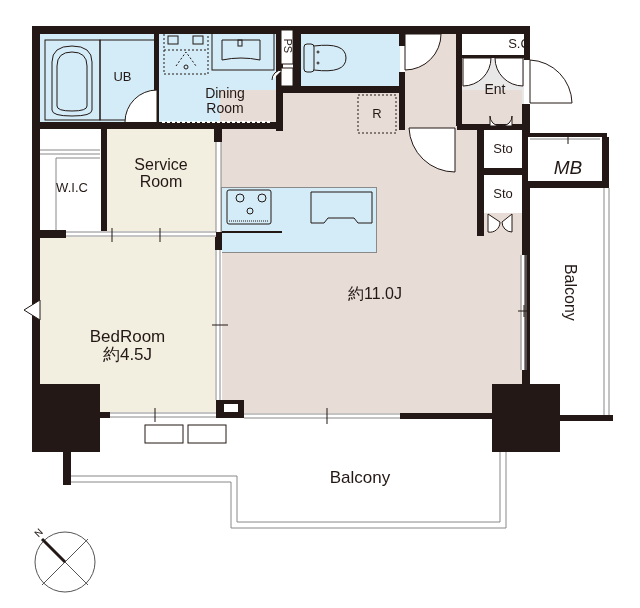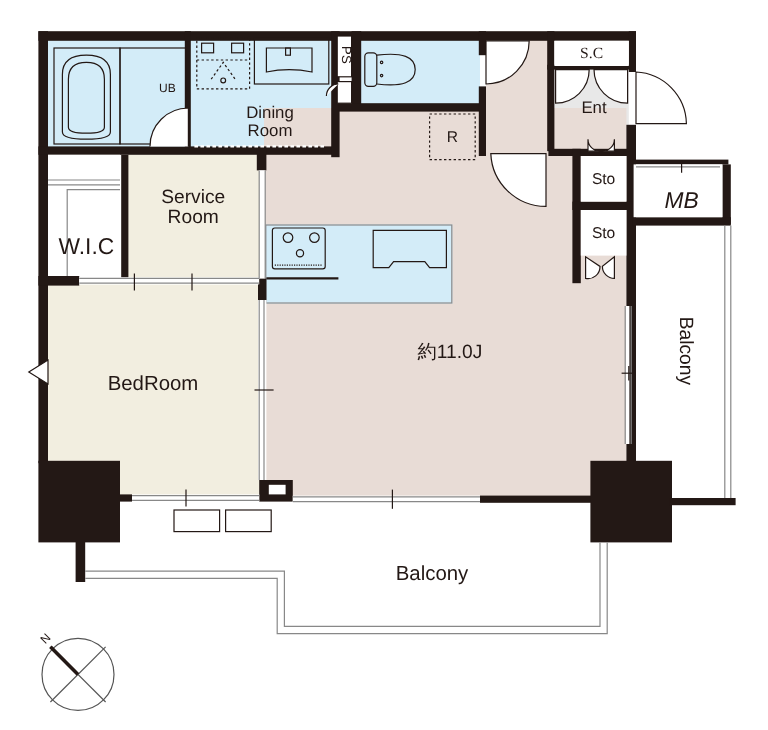--- a/index.html
+++ b/index.html
@@ -188,38 +188,39 @@
   </g>
 
   <g fill="none" stroke="#231815">
     <circle cx="65" cy="562" r="30" stroke="#555"></circle>
     <line x1="42" y1="539" x2="88" y2="585" stroke="#555"></line>
     <line x1="88" y1="539" x2="42" y2="585" stroke="#555"></line>
     <line x1="42" y1="539" x2="65" y2="562" stroke-width="3"></line>
   </g>
 </svg>
 
-<div class="lbl" style="left:117px;top:70px;width:45px;font-size:10px;">UB</div>
+<div class="lbl" style="left:100px;top:70px;width:45px;font-size:13px;">UB</div>
 <div class="lbl" style="left:180px;top:86px;width:90px;font-size:14px;">
   <div>Dining</div>
   <div>Room</div>
 </div>
 <div class="lbl" style="left:279px;top:40px;width:16px;font-size:11px;transform:rotate(90deg);">PS</div>
-<div class="lbl" style="left:462px;top:37px;width:62px;font-size:13px;font-family:Liberation Serif, serif;">S.C</div>
+<div class="lbl" style="left:488px;top:37px;width:62px;font-size:13px;">S.C</div>
 <div class="lbl" style="left:470px;top:82px;width:50px;font-size:14px;">Ent</div>
 <div class="lbl" style="left:358px;top:107px;width:38px;font-size:13px;">R</div>
 <div class="lbl" style="left:484px;top:142px;width:38px;font-size:13px;">Sto</div>
 <div class="lbl" style="left:484px;top:187px;width:38px;font-size:13px;">Sto</div>
 <div class="lbl" style="left:540px;top:158px;width:56px;font-size:19px;font-style:italic;">MB</div>
-<div class="lbl" style="left:40px;top:197px;width:64px;font-size:19px;">W.I.C</div>
+<div class="lbl" style="left:40px;top:181px;width:64px;font-size:13px;">W.I.C</div>
 <div class="lbl" style="left:106px;top:157px;width:110px;font-size:16px;">
   <div>Service</div>
   <div>Room</div>
 </div>
-<div class="lbl" style="left:60px;top:311px;width:135px;font-size:17px;">
+<div class="lbl" style="left:60px;top:328px;width:135px;font-size:17px;">
   <div>BedRoom</div>
+  <div>約4.5J</div>
 </div>
 <div class="lbl" style="left:320px;top:286px;width:110px;font-size:16px;">
   <div>約11.0J</div>
 </div>
 <div class="lbl" style="left:530px;top:284px;width:80px;font-size:16px;transform:rotate(90deg);">Balcony</div>
 <div class="lbl" style="left:300px;top:469px;width:120px;font-size:17px;">Balcony</div>
 <div class="lbl" style="left:32px;top:528px;width:14px;font-size:10px;transform:rotate(-45deg);">N</div>
 
 </body></html>

